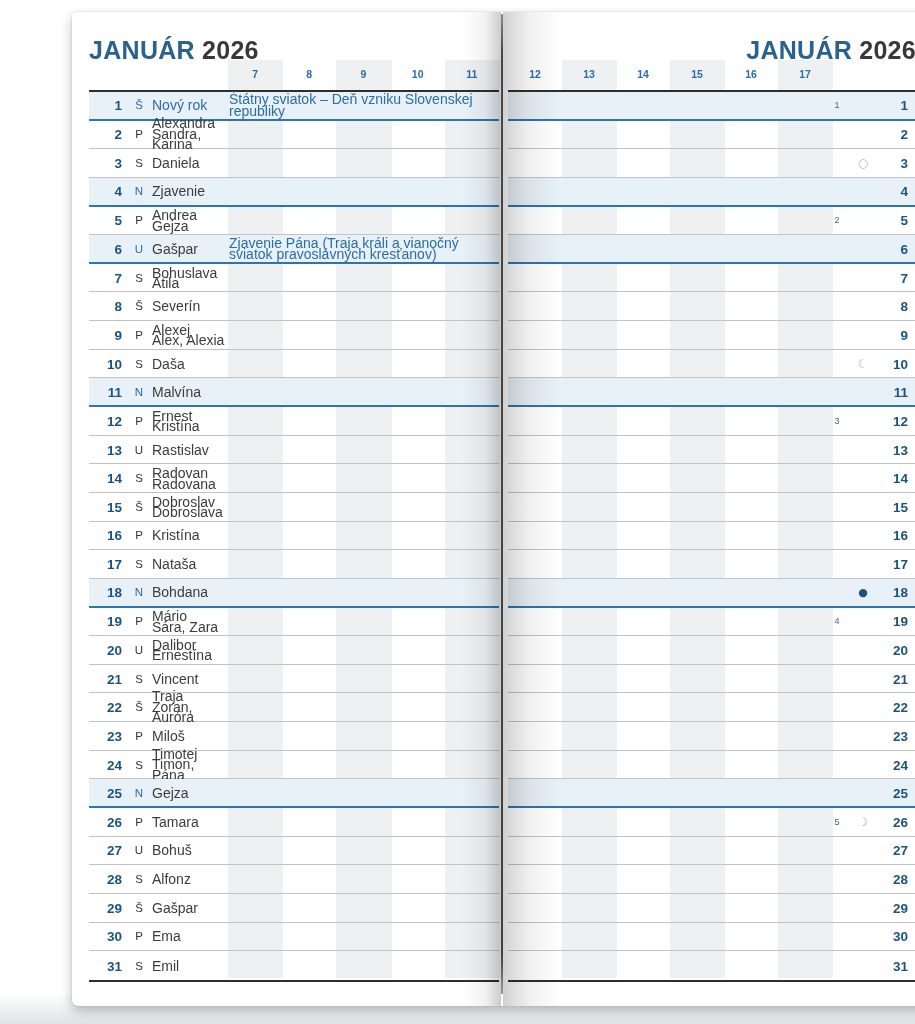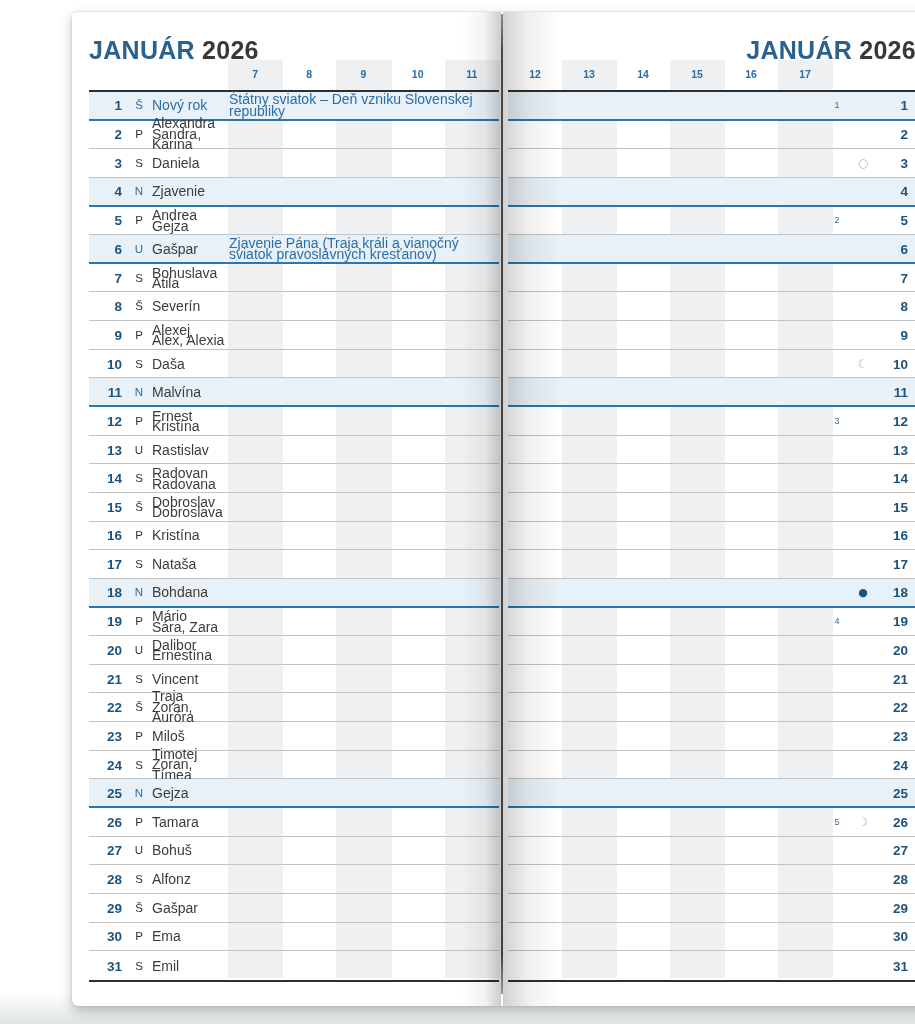--- a/index.html
+++ b/index.html
@@ -263,21 +263,21 @@
           <span class="cell dletter">P</span>
           <div class="cell names">
             <div>Miloš</div>
           </div>
         </div>
         <div class="row">
           <span class="cell dnum">24</span>
           <span class="cell dletter">S</span>
           <div class="cell names">
             <div>Timotej</div>
-            <div>Zoran, Tímea</div>
+            <div>Timon, Pána</div>
           </div>
         </div>
         <div class="row sun">
           <span class="cell dnum">25</span>
           <span class="cell dletter blue">N</span>
           <div class="cell names">
             <div>Gejza</div>
           </div>
         </div>
         <div class="row">

